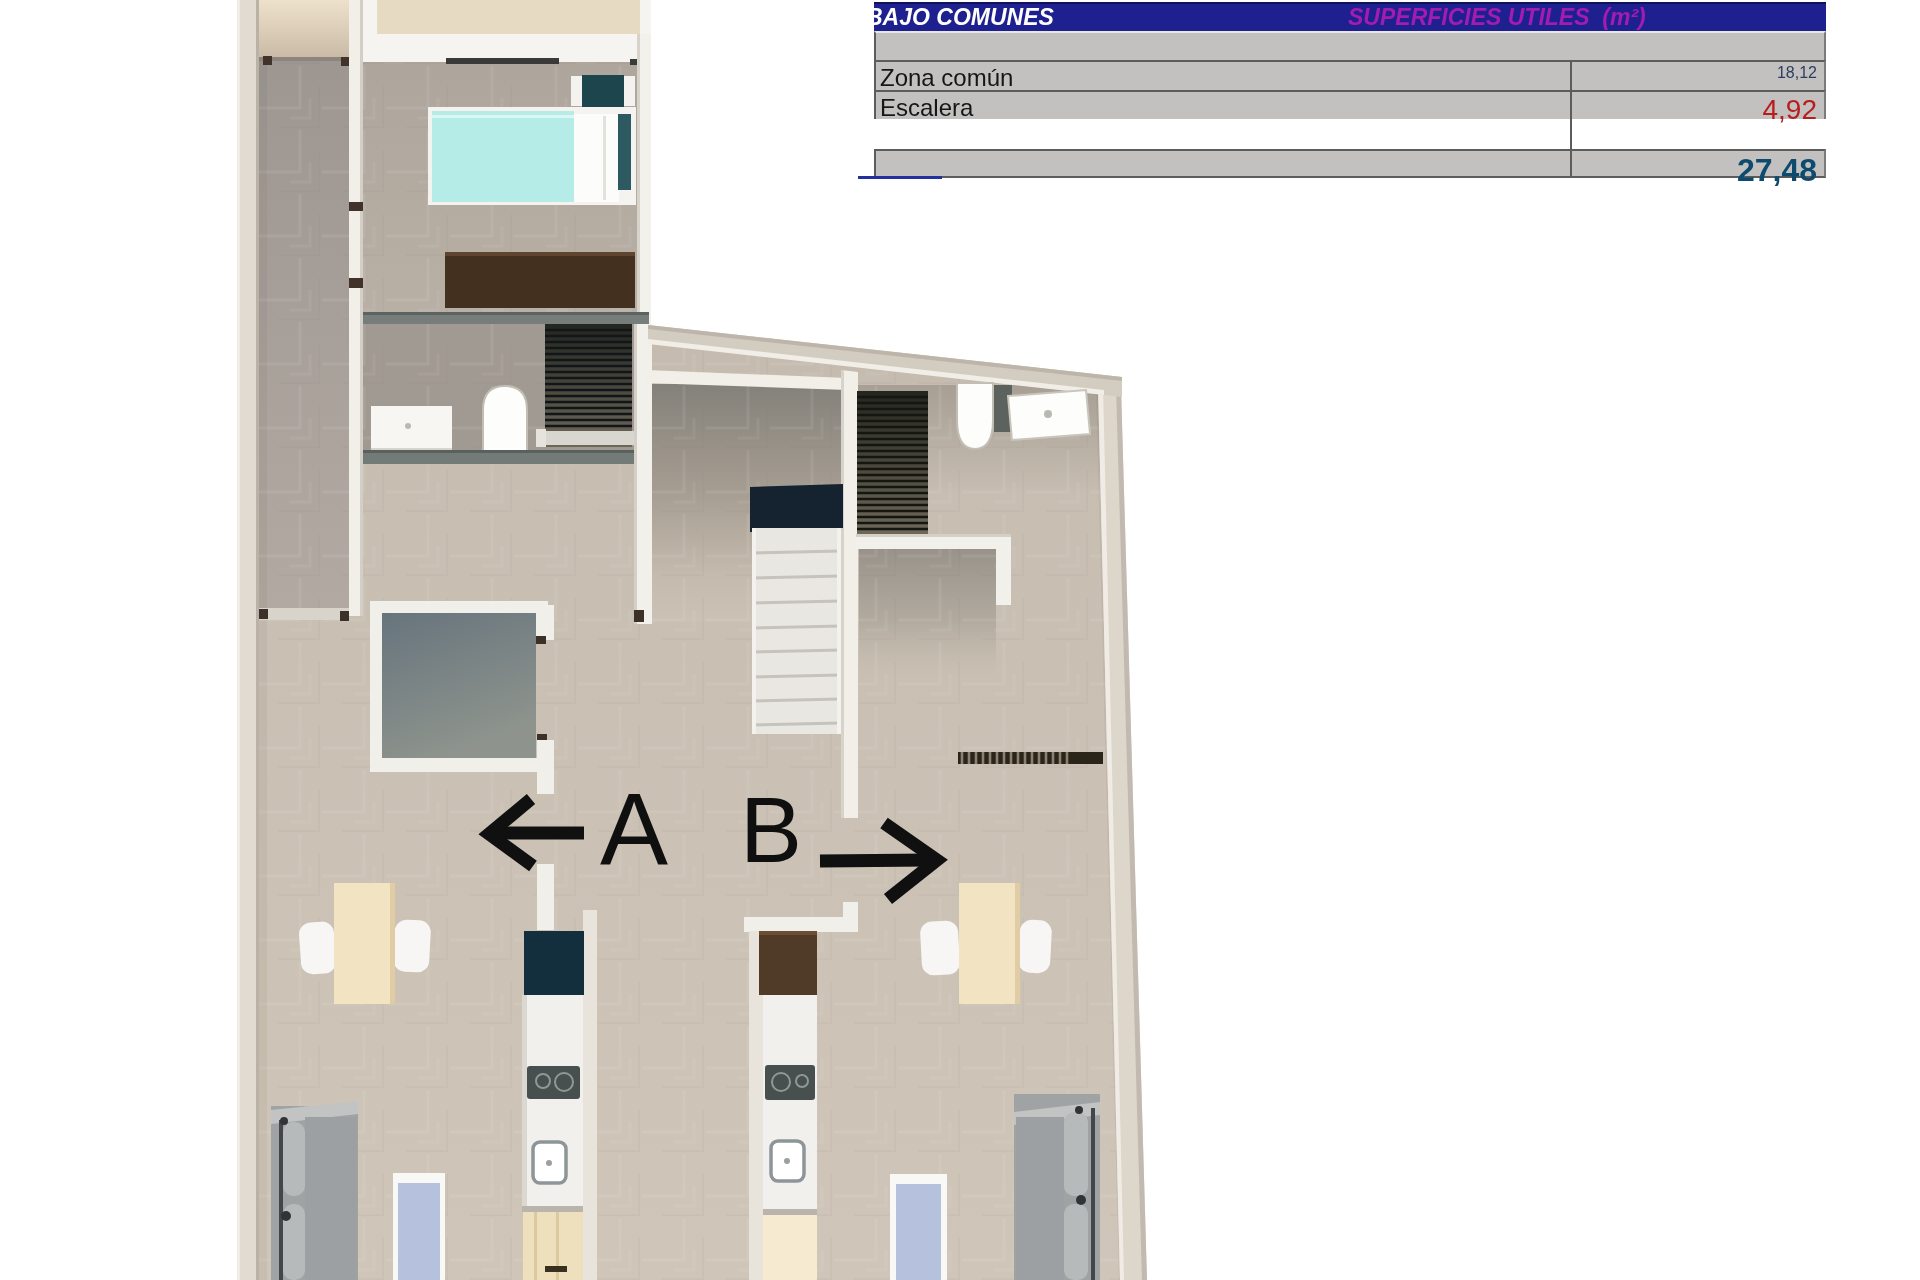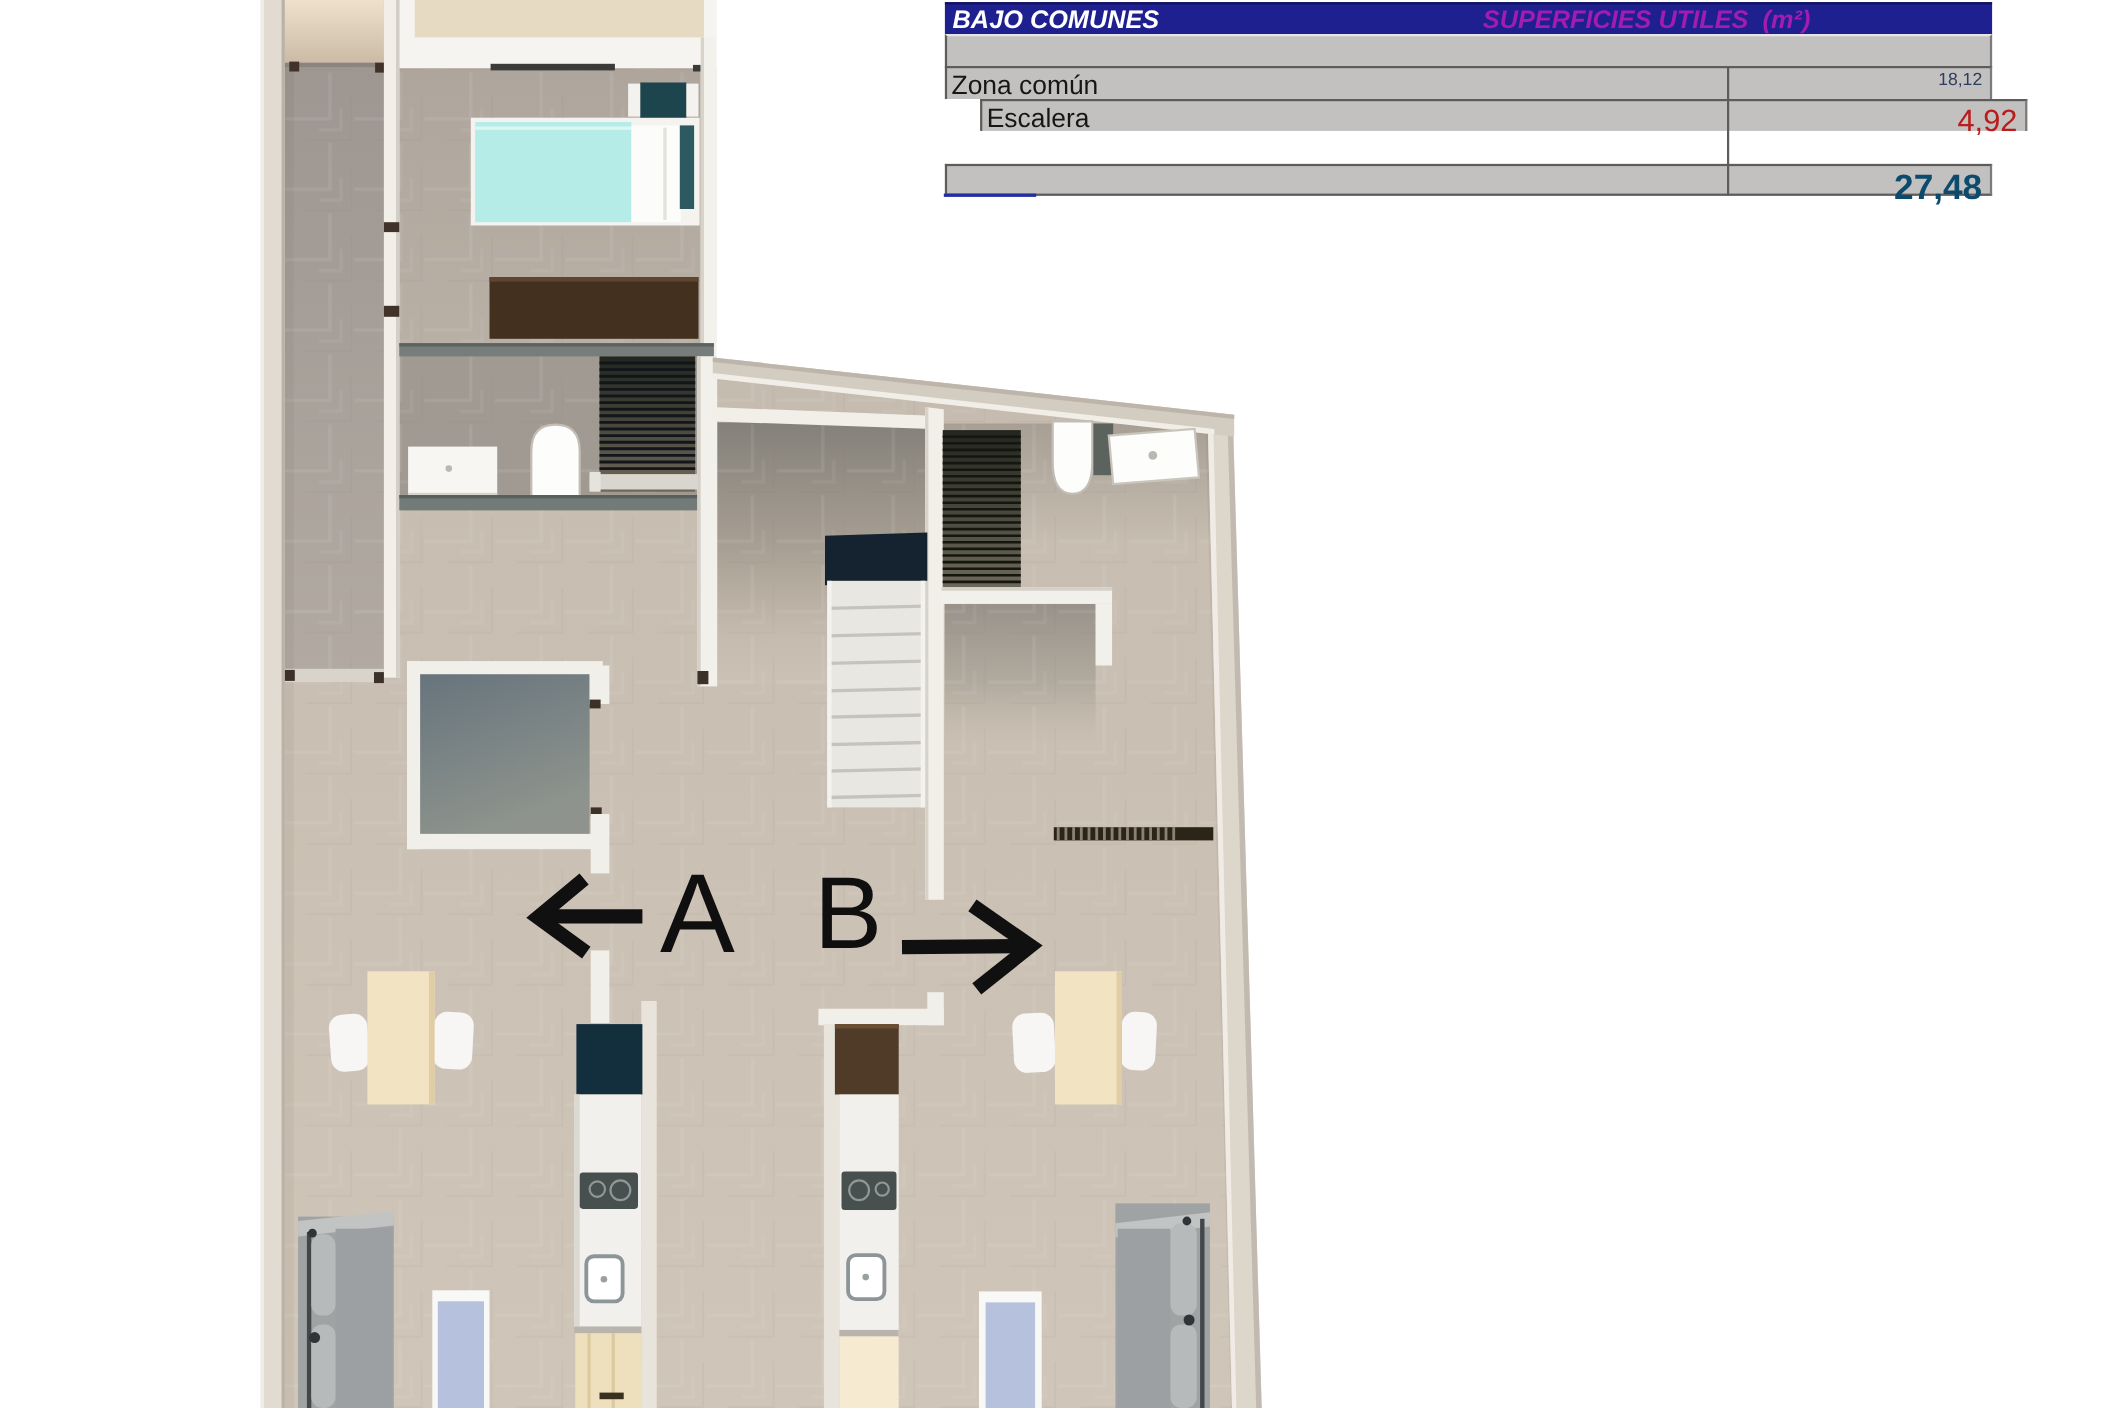--- a/index.html
+++ b/index.html
@@ -1,18 +1,18 @@
 <!DOCTYPE html>
 <html><head>
 <meta charset="utf-8">
 <style>
 html,body{margin:0;padding:0;background:#fff;}
 #page{position:relative;width:1920px;height:1280px;overflow:hidden;background:#fff;font-family:"Liberation Sans",sans-serif;}
 #plansvg{position:absolute;left:0;top:0;}
-.trow{position:absolute;left:1px;box-sizing:border-box;padding-left:12px;}
+.trow{position:absolute;left:16px;box-sizing:border-box;padding-left:12px;}
 </style>
 </head>
 <body>
 <div id="page">
 <svg id="plansvg" width="1920" height="1280" viewBox="0 0 1920 1280">
 <defs>
 <linearGradient id="floorbase" x1="0" y1="0" x2="0" y2="1">
  <stop offset="0" stop-color="#bcb3a8"></stop>
  <stop offset="0.35" stop-color="#c7bdb1"></stop>
  <stop offset="1" stop-color="#cfc5b8"></stop>
@@ -382,21 +382,21 @@
 <div style="position:absolute;left:8px;top:1px;height:28px;line-height:28px;color:#fff;font-style:italic;font-weight:bold;font-size:23px;white-space:nowrap;">BAJO COMUNES</div>
 <div style="position:absolute;left:490px;top:1px;height:16px;line-height:28px;color:#a21caf;font-style:italic;font-weight:bold;font-size:23px;white-space:nowrap;">SUPERFICIES UTILES&nbsp; (m²)</div>
 
 <div class="trow" style="top:29px;width:952px;height:29px;background:#c2c1bf;border-left:2px solid #5c5c5c;border-right:2px solid #7b7b7b;border-top:2px solid #e6e6e4;"></div>
 
 <div class="trow" style="top:58px;width:952px;height:30px;background:#c2c1bf;border-left:2px solid #5c5c5c;border-right:2px solid #7b7b7b;border-top:2px solid #5c5c5c;">
  <div style="position:absolute;left:4px;top:2px;font-size:24px;color:#161616;">Zona común</div>
  <div style="position:absolute;right:7px;top:2px;font-size:16px;color:#2e3c60;">18,12</div>
 </div>
 
-<div class="trow" style="top:88px;width:952px;height:29px;background:#c2c1bf;border-left:2px solid #5c5c5c;border-right:2px solid #7b7b7b;border-top:2px solid #5c5c5c;margin-left:32px;">
+<div class="trow" style="top:88px;width:952px;height:29px;background:#c2c1bf;border-left:2px solid #5c5c5c;border-right:2px solid #7b7b7b;border-top:2px solid #5c5c5c;">
  <div style="position:absolute;left:4px;top:2px;font-size:24px;color:#161616;">Escalera</div>
  <div style="position:absolute;right:7px;top:2px;font-size:28px;color:#b91c1c;">4,92</div>
 </div>
 
 
 <div class="trow" style="top:147px;width:952px;height:29px;background:#c2c1bf;border-left:2px solid #5c5c5c;border-right:2px solid #7b7b7b;border-top:2px solid #5c5c5c;border-bottom:2px solid #5c5c5c;">
  <div style="position:absolute;right:7px;top:1px;font-size:32px;font-weight:bold;color:#0c4a6e;">27,48</div>
 </div>
 
 <div style="position:absolute;left:712px;top:58px;width:2px;height:118px;background:#5c5c5c;"></div>

